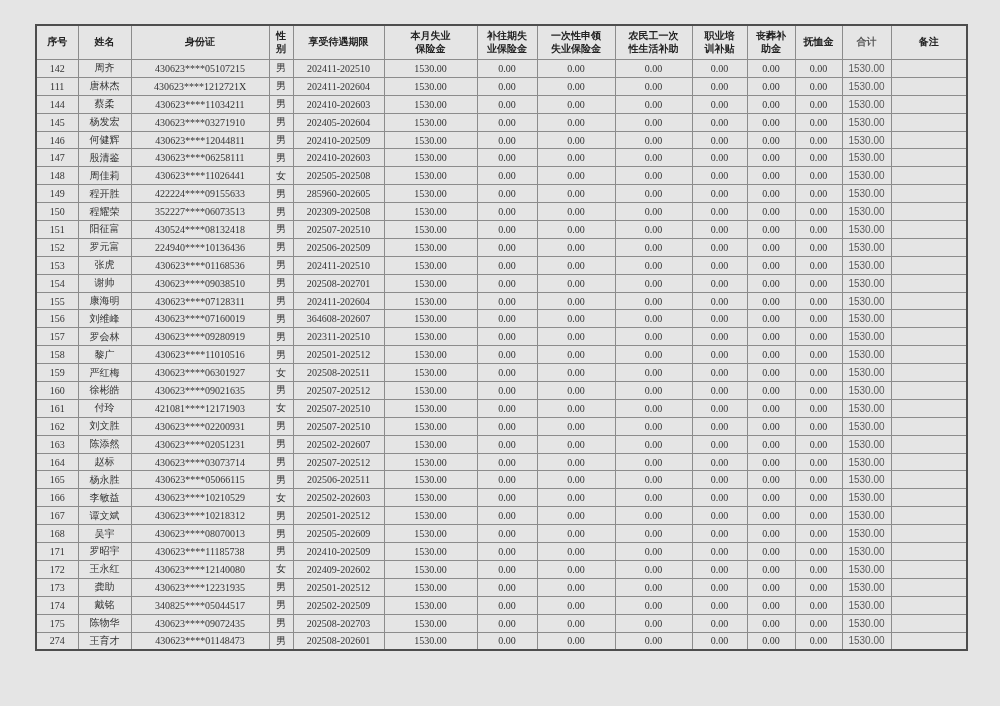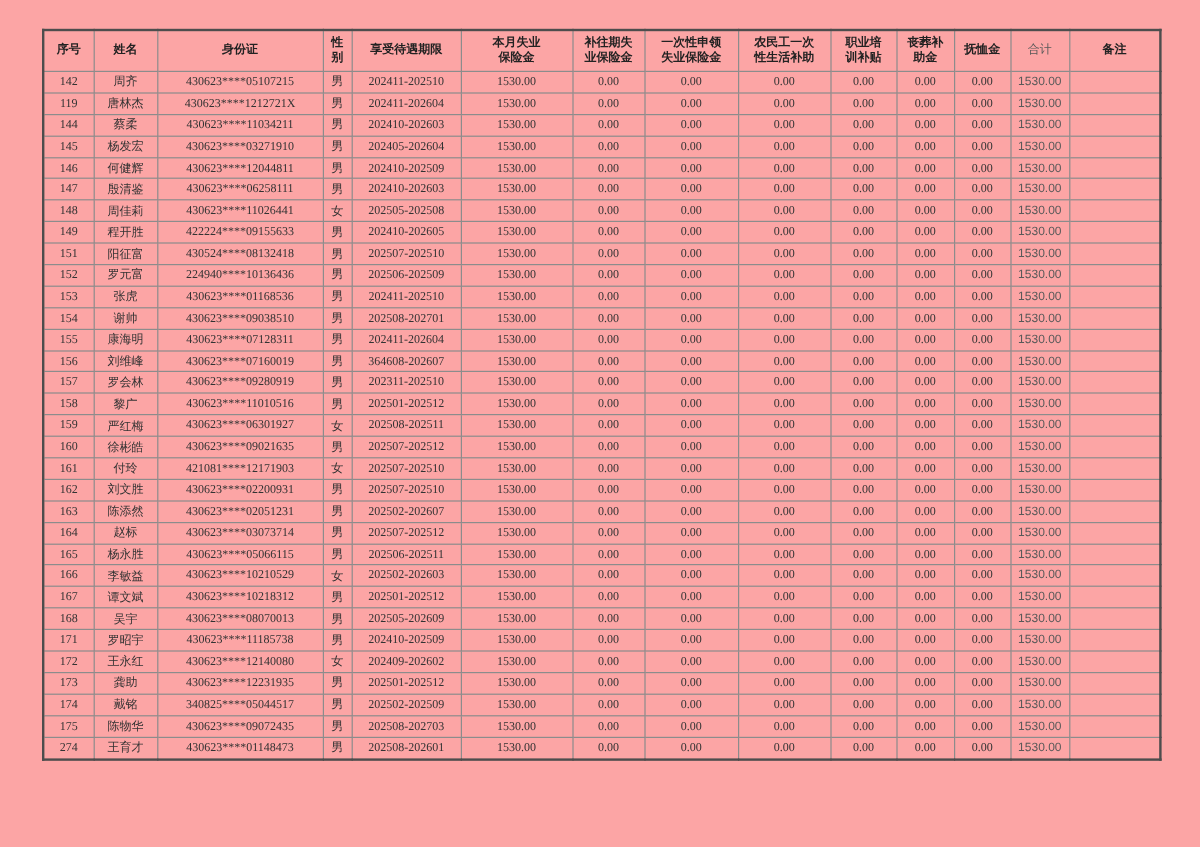--- a/index.html
+++ b/index.html
@@ -5,21 +5,21 @@
   html, body {
     margin: 0; padding: 0;
     width: 1000px; height: 706px;
     background: #ffffff;
     overflow: hidden;
     font-family: "Liberation Serif", "DejaVu Serif", serif;
   }
   .page {
     position: relative;
     width: 1000px; height: 706px;
-    background: #fca5a5;
+    background: #e5e5e5;
   }
   table.benefits {
     position: absolute;
     left: 35px; top: 24px;
     width: 931px;
     border-collapse: collapse;
     table-layout: fixed;
     border: 2px solid #4d4d4d;
   }
   table.benefits th, table.benefits td {
@@ -39,21 +39,21 @@
     color: #222222;
   }
   table.benefits tbody td {
     height: 16.9px;
     font-size: 10px;
     white-space: nowrap;
   }
   
   table.benefits thead th.total-col {
     font-family: "Liberation Sans", "DejaVu Sans", sans-serif;
-    font-weight: normal;
+    font-weight: bold;
     color: #595959;
   }
   table.benefits tbody td.total-col {
     font-family: "Liberation Sans", "DejaVu Sans", sans-serif;
     color: #595959;
   }
   
   col.c0  { width: 42px; }
   col.c1  { width: 53px; }
   col.c2  { width: 138px; }
@@ -126,21 +126,21 @@
           <td>0.00</td>
           <td>0.00</td>
           <td>0.00</td>
           <td>0.00</td>
           <td>0.00</td>
           <td>0.00</td>
           <td class="total-col">1530.00</td>
           <td></td>
         </tr>
         <tr>
-          <td>119</td>
+          <td>111</td>
           <td>唐林杰</td>
           <td>430623****1212721X</td>
           <td>男</td>
           <td>202411-202604</td>
           <td>1530.00</td>
           <td>0.00</td>
           <td>0.00</td>
           <td>0.00</td>
           <td>0.00</td>
           <td>0.00</td>
@@ -226,21 +226,37 @@
           <td>0.00</td>
           <td>0.00</td>
           <td class="total-col">1530.00</td>
           <td></td>
         </tr>
         <tr>
           <td>149</td>
           <td>程开胜</td>
           <td>422224****09155633</td>
           <td>男</td>
-          <td>202410-202605</td>
+          <td>285960-202605</td>
+          <td>1530.00</td>
+          <td>0.00</td>
+          <td>0.00</td>
+          <td>0.00</td>
+          <td>0.00</td>
+          <td>0.00</td>
+          <td>0.00</td>
+          <td class="total-col">1530.00</td>
+          <td></td>
+        </tr>
+        <tr>
+          <td>150</td>
+          <td>程耀荣</td>
+          <td>352227****06073513</td>
+          <td>男</td>
+          <td>202309-202508</td>
           <td>1530.00</td>
           <td>0.00</td>
           <td>0.00</td>
           <td>0.00</td>
           <td>0.00</td>
           <td>0.00</td>
           <td>0.00</td>
           <td class="total-col">1530.00</td>
           <td></td>
         </tr>

